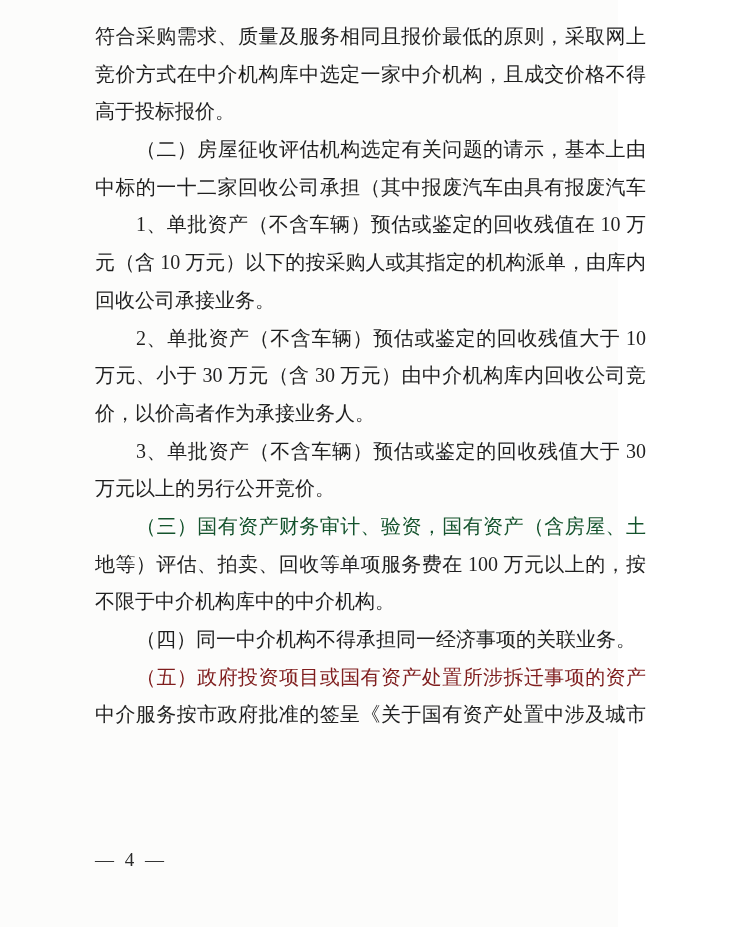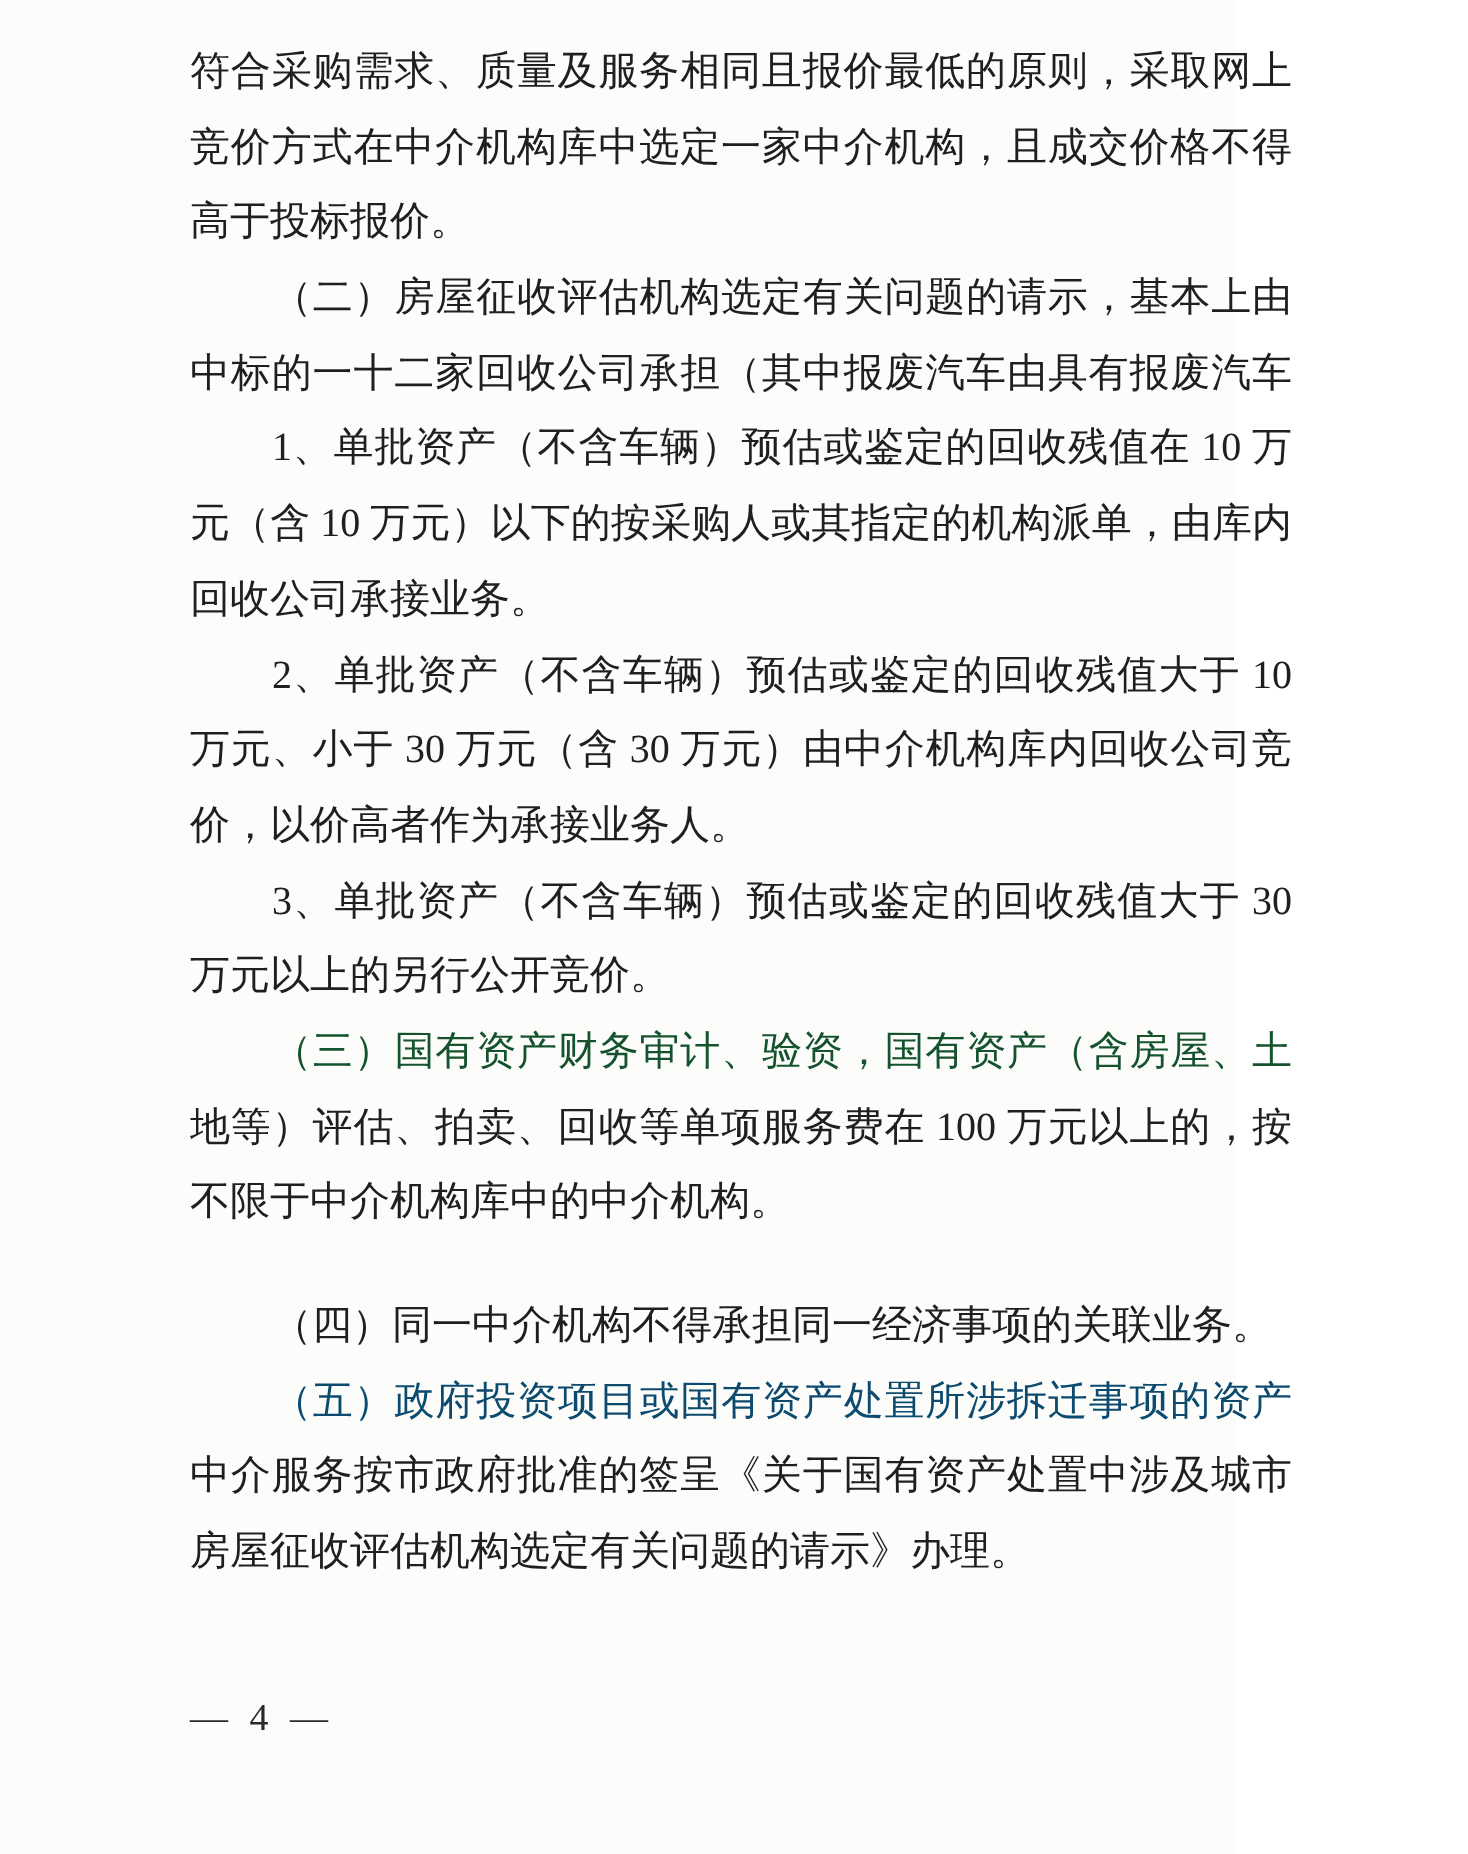--- a/index.html
+++ b/index.html
@@ -64,19 +64,18 @@
       <div class="line" style="color: rgb(31, 31, 31);">元（含 10 万元）以下的按采购人或其指定的机构派单，由库内</div>
       <div class="line para-end" style="color: rgb(31, 31, 31);">回收公司承接业务。</div>
       <div class="line indent" style="color: rgb(31, 31, 31);">2、单批资产（不含车辆）预估或鉴定的回收残值大于 10</div>
       <div class="line" style="color: rgb(31, 31, 31);">万元、小于 30 万元（含 30 万元）由中介机构库内回收公司竞</div>
       <div class="line para-end" style="color: rgb(31, 31, 31);">价，以价高者作为承接业务人。</div>
       <div class="line indent" style="color: rgb(31, 31, 31);">3、单批资产（不含车辆）预估或鉴定的回收残值大于 30</div>
       <div class="line para-end" style="color: rgb(31, 31, 31);">万元以上的另行公开竞价。</div>
       <div class="line indent" style="color: #14532d;">（三）国有资产财务审计、验资，国有资产（含房屋、土</div>
       <div class="line" style="color: rgb(31, 31, 31);">地等）评估、拍卖、回收等单项服务费在 100 万元以上的，按</div>
       <div class="line para-end" style="color: rgb(31, 31, 31);">不限于中介机构库中的中介机构。</div>
-      <div class="line indent para-end" style="color: rgb(31, 31, 31); margin-top: 24px;">（四）同一中介机构不得承担同一经济事项的关联业务。</div>
-      <div class="line indent" style="color: #0c4a6e;">（五）政府投资项目或国有资产处置所涉拆迁事项的资产</div>
+      <div class="line indent para-end" style="color: rgb(31, 31, 31);">（四）同一中介机构不得承担同一经济事项的关联业务。</div>
+      <div class="line indent" style="color: #7f1d1d;">（五）政府投资项目或国有资产处置所涉拆迁事项的资产</div>
       <div class="line" style="color: rgb(31, 31, 31);">中介服务按市政府批准的签呈《关于国有资产处置中涉及城市</div>
-      <div class="line para-end" style="color: rgb(31, 31, 31);">房屋征收评估机构选定有关问题的请示》办理。</div>
     </div>
   <div class="page-footer">— 4 —</div>
 </div>
 
 </body></html>

